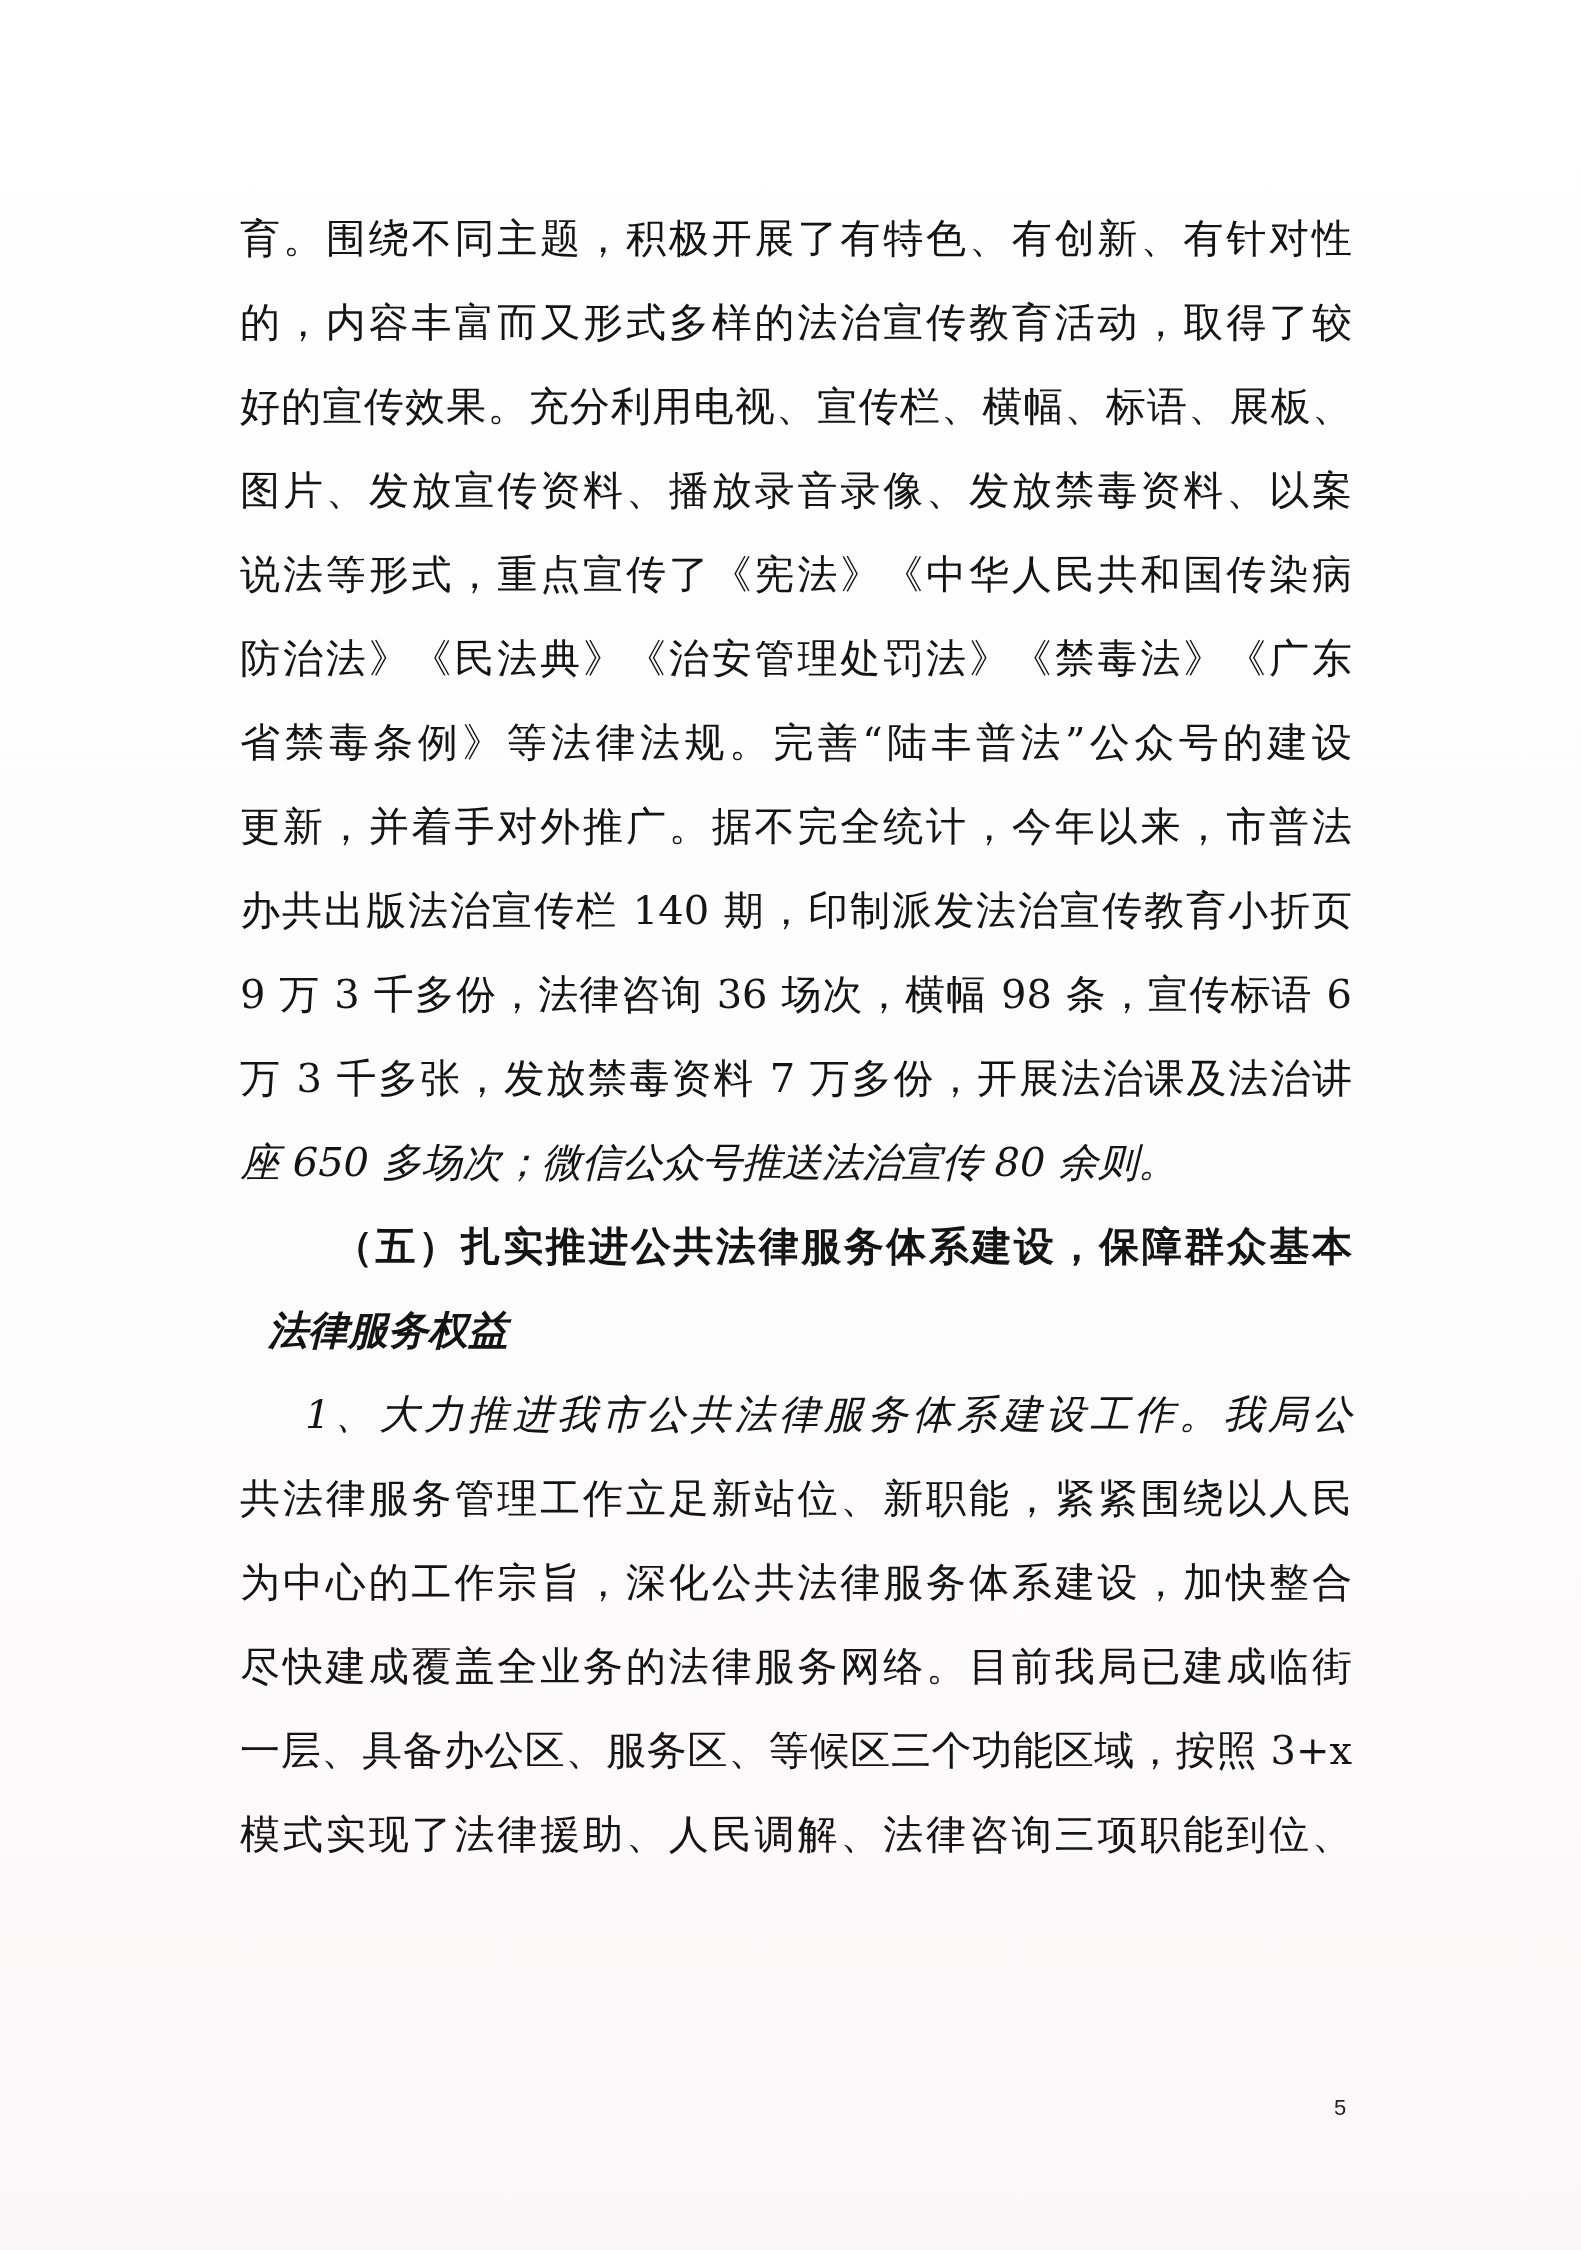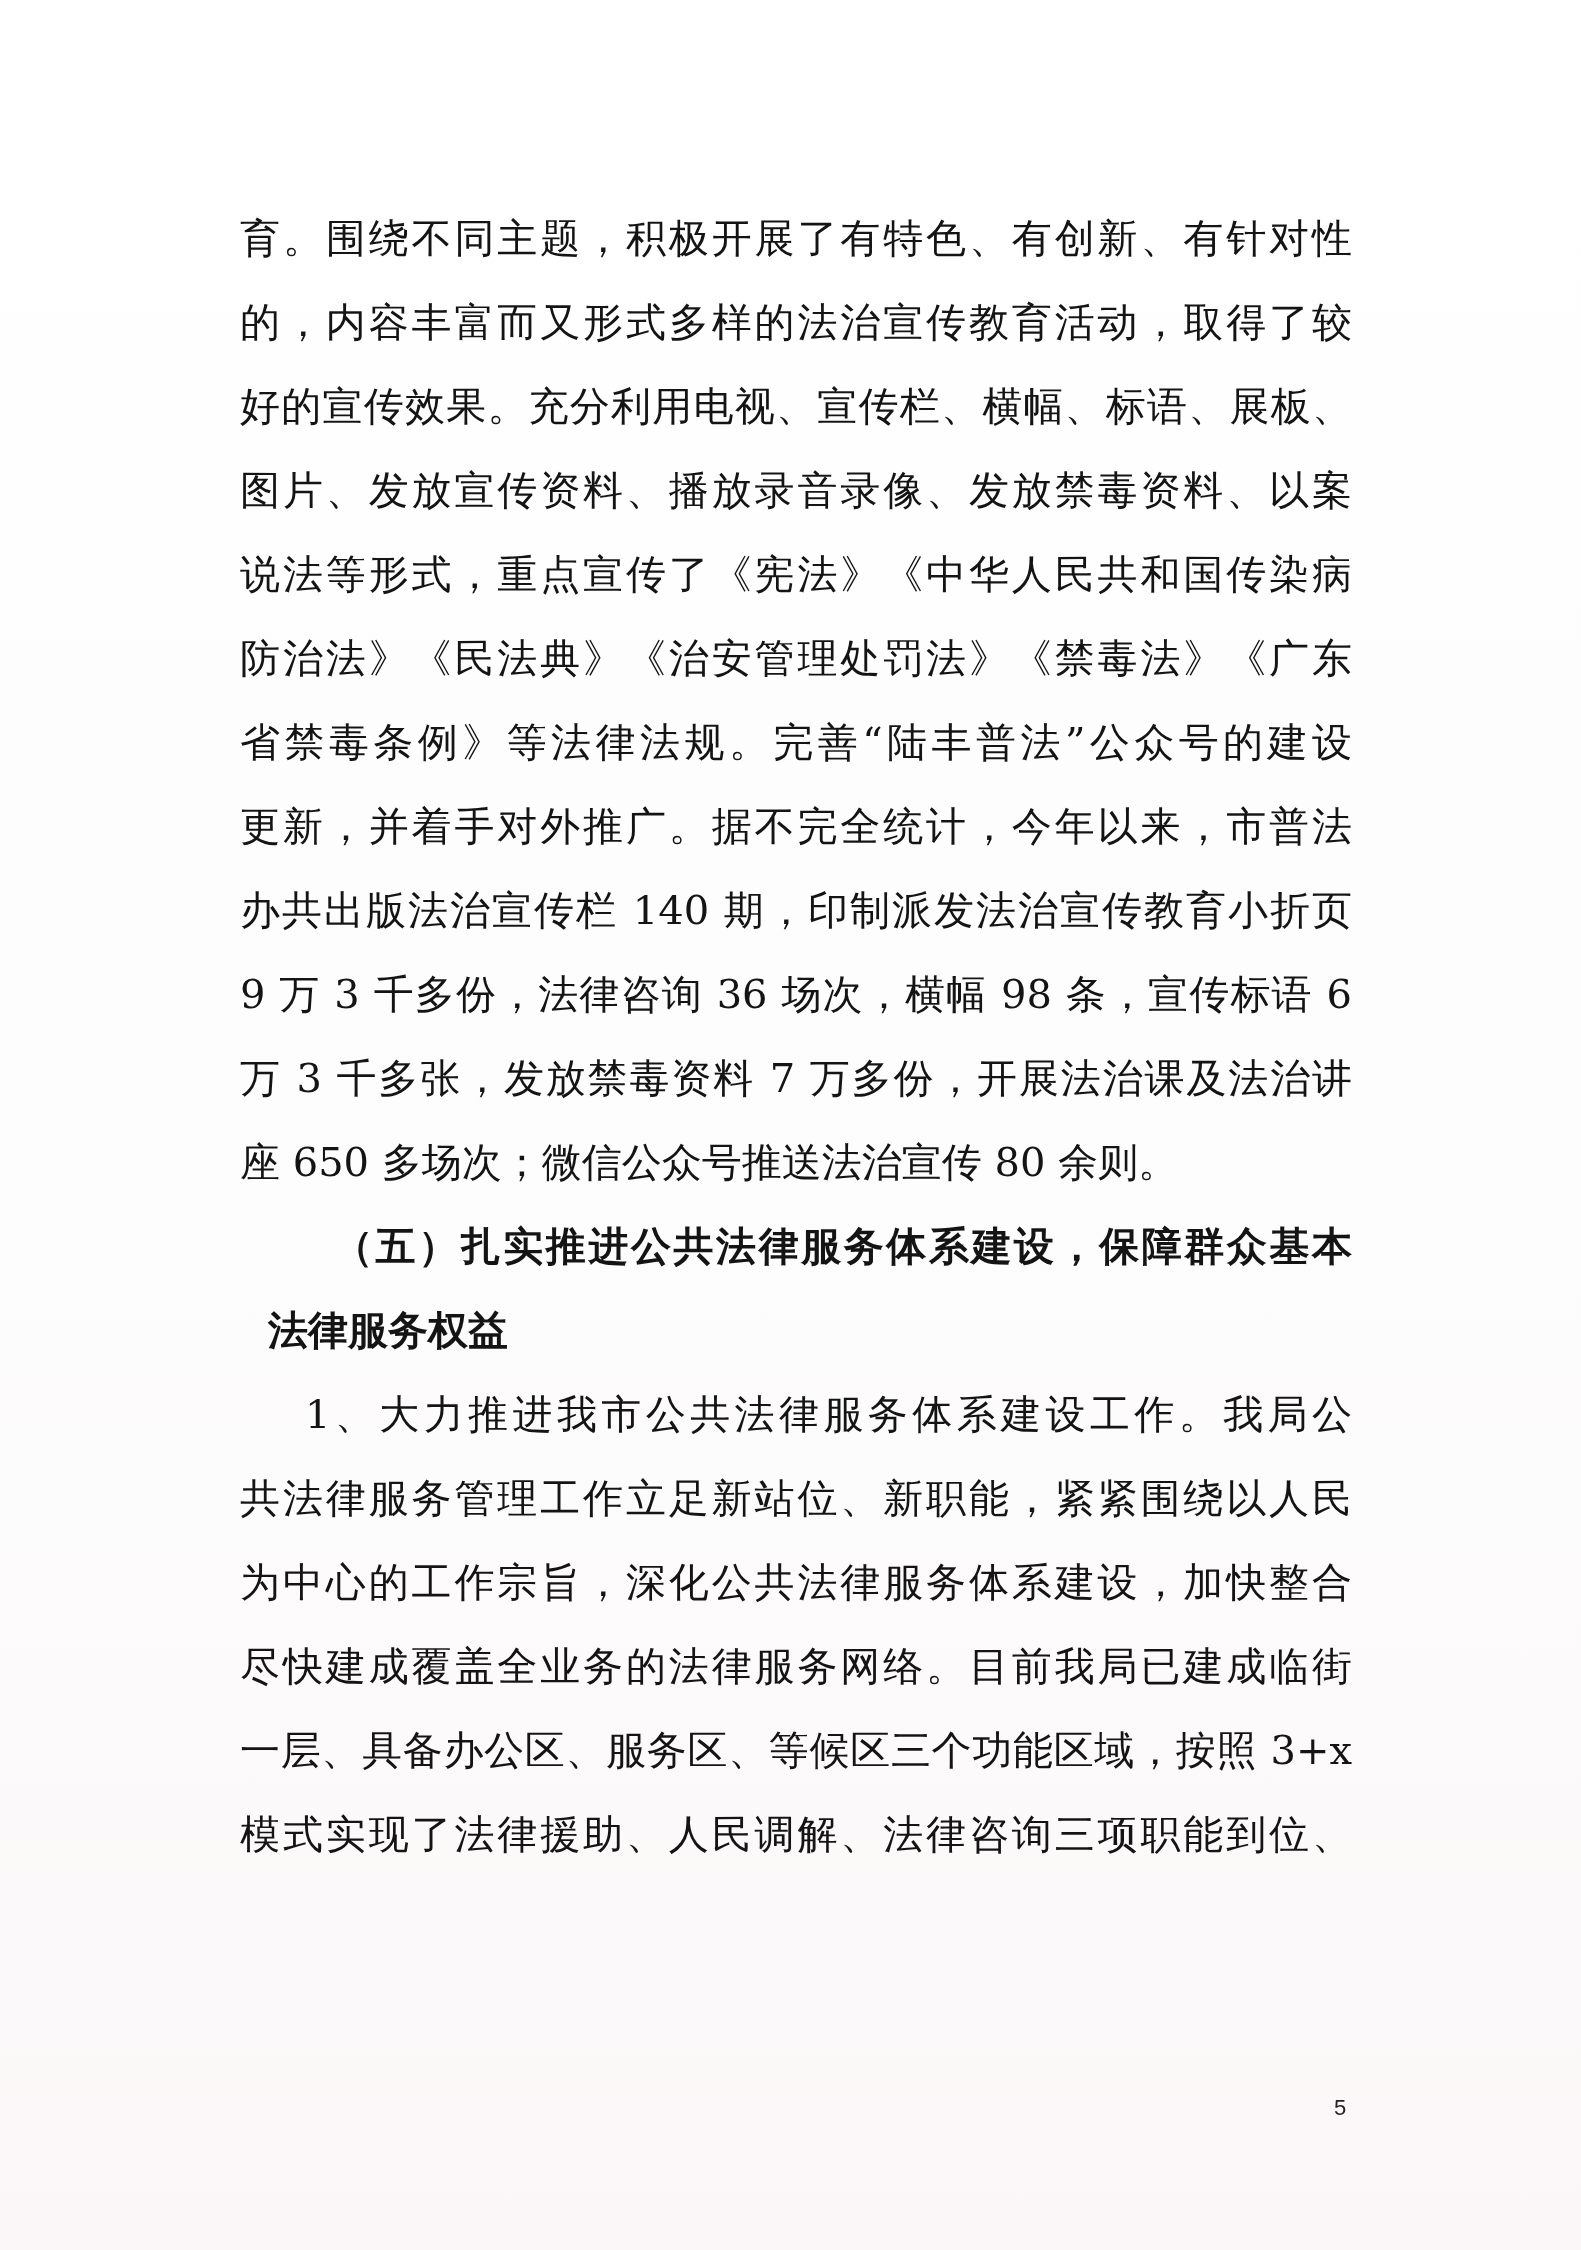--- a/index.html
+++ b/index.html
@@ -34,20 +34,21 @@
     line-height: 56px;
     font-size: 40px;
     white-space: nowrap;
     letter-spacing: 0px;
     text-align: justify;
     text-align-last: justify;
     display: block;
   }
   .line.last {
     text-align-last: left;
+    font-style: italic;
   }
   .line.indent {
     padding-left: 130px;
   }
   .line.heading {
     font-weight: bold;
     font-family: "DejaVu Sans", "Liberation Sans", sans-serif;
     margin-left: 28px;
   }
   .page-number {
@@ -79,21 +80,21 @@
       <div class="line">万 3 千多张，发放禁毒资料 7 万多份，开展法治课及法治讲</div>
       <div class="line last">座 650 多场次；微信公众号推送法治宣传 80 余则。</div>
     </div>
 
     <div>
       <div class="line heading indent" style="padding-left:65px;">（五）扎实推进公共法律服务体系建设，保障群众基本</div>
       <div class="line heading last">法律服务权益</div>
     </div>
 
     <div>
-      <div class="line" style="padding-left:65px;">1、大力推进我市公共法律服务体系建设工作。我局公</div>
+      <div class="line" style="padding-left:65px;font-style:italic;">1、大力推进我市公共法律服务体系建设工作。我局公</div>
       <div class="line">共法律服务管理工作立足新站位、新职能，紧紧围绕以人民</div>
       <div class="line">为中心的工作宗旨，深化公共法律服务体系建设，加快整合</div>
       <div class="line">尽快建成覆盖全业务的法律服务网络。目前我局已建成临街</div>
       <div class="line">一层、具备办公区、服务区、等候区三个功能区域，按照 3+x</div>
       <div class="line">模式实现了法律援助、人民调解、法律咨询三项职能到位、</div>
     </div>
 
   </div>
 
   <div class="page-number">5</div>

